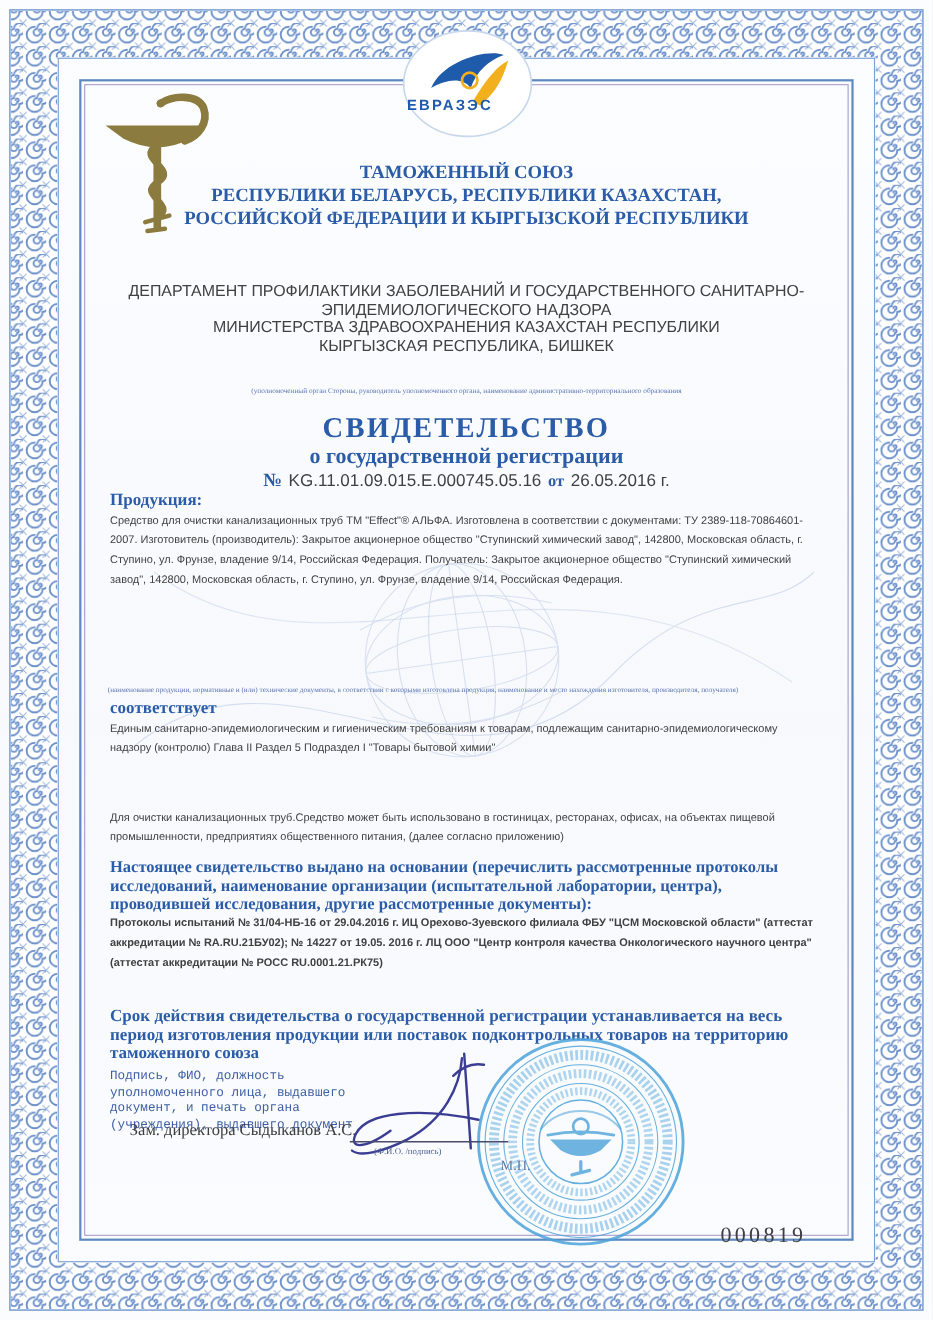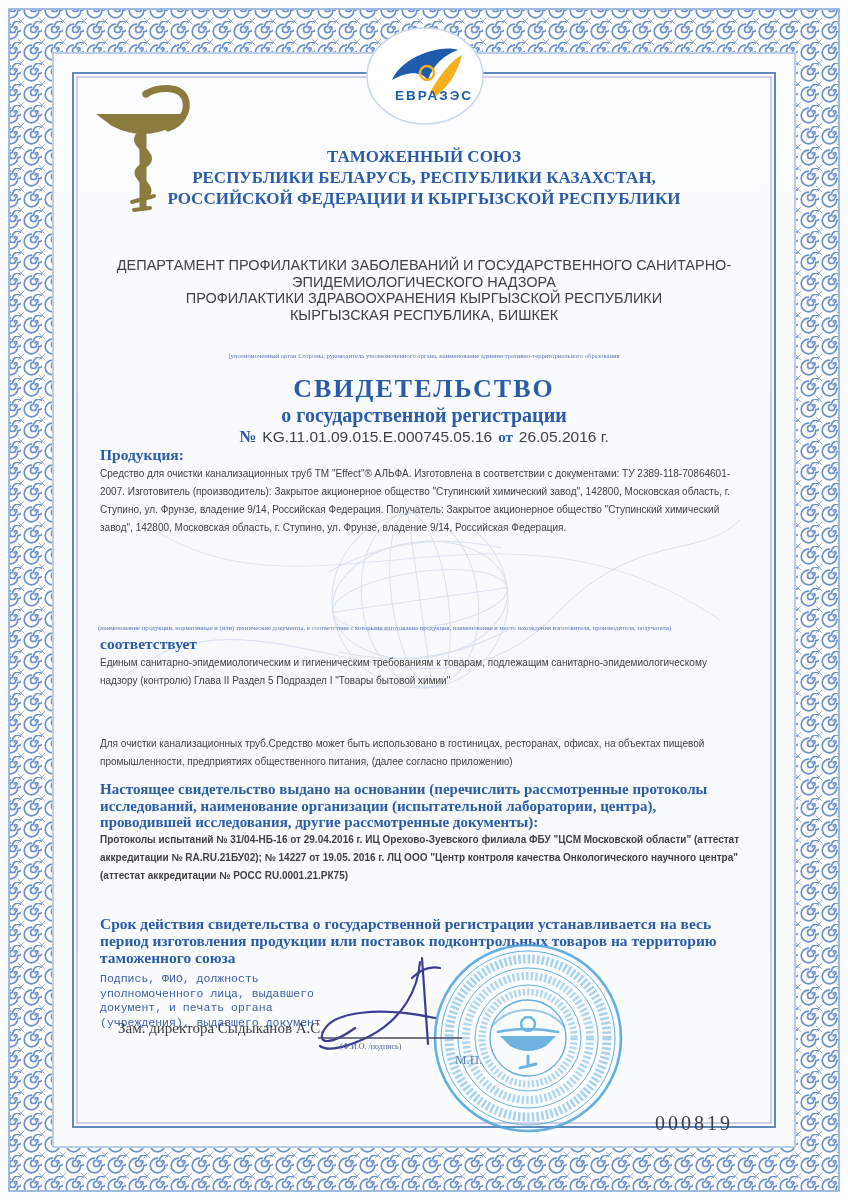--- a/index.html
+++ b/index.html
@@ -71,32 +71,32 @@
       <path d="M44,118 L66,112 M46,126 L62,124" stroke-width="4"></path>
     </g>
   </svg>
 
   <svg id="logosvg" style="left:364px;top:26px" width="122" height="100" viewBox="0 0 122 100">
     <ellipse cx="61" cy="50" rx="58" ry="48" fill="#ffffff" stroke="#c8d8ec" stroke-width="1.5"></ellipse>
     <path d="M28,54 C38,30 78,18 94,24 C80,29 69,39 64,54 C56,44 42,46 28,54 Z" fill="#1f5bab"></path>
     <path d="M66,66 C78,46 88,34 98,29 C93,46 87,58 72,70 Z" fill="#f2b01e"></path>
     <circle cx="63" cy="47" r="7" fill="none" stroke="#f2b01e" stroke-width="2.5"></circle>
   </svg>
-  <div class="abs logo-label" style="left:373px;top:88px;width:122px;text-align:center;">ЕВРАЗЭС</div>
+  <div class="abs logo-label" style="left:348px;top:88px;width:122px;text-align:center;">ЕВРАЗЭС</div>
 
   <div class="abs center blueHead" style="top:146px;font-size:17px;line-height:21px;">
     <div>ТАМОЖЕННЫЙ СОЮЗ</div>
     <div>РЕСПУБЛИКИ БЕЛАРУСЬ, РЕСПУБЛИКИ КАЗАХСТАН,</div>
     <div>РОССИЙСКОЙ ФЕДЕРАЦИИ И КЫРГЫЗСКОЙ РЕСПУБЛИКИ</div>
   </div>
 
   <div class="abs center" style="top:257px;font-size:14.5px;line-height:16.5px;color:#414141;">
     <div>ДЕПАРТАМЕНТ ПРОФИЛАКТИКИ ЗАБОЛЕВАНИЙ И ГОСУДАРСТВЕННОГО САНИТАРНО-</div>
     <div>ЭПИДЕМИОЛОГИЧЕСКОГО НАДЗОРА</div>
-    <div>ПРОФИЛАКТИКИ ЗДРАВООХРАНЕНИЯ КЫРГЫЗСКОЙ РЕСПУБЛИКИ</div>
+    <div>МИНИСТЕРСТВА ЗДРАВООХРАНЕНИЯ КАЗАХСТАН РЕСПУБЛИКИ</div>
     <div>КЫРГЫЗСКАЯ РЕСПУБЛИКА, БИШКЕК</div>
   </div>
 
   <div class="abs center tiny" style="top:352px;">(уполномоченный орган Стороны, руководитель уполномоченного органа, наименование административно-территориального образования</div>
 
   <div class="abs center blueHead" style="top:374px;font-size:26px;letter-spacing:2px;">СВИДЕТЕЛЬСТВО</div>
   <div class="abs center blueHead" style="top:404px;font-size:20px;">о государственной регистрации</div>
 
   <div class="abs" style="top:427px;left:0;width:848px;display:flex;justify-content:center;align-items:baseline;gap:6px;">
     <span class="serifB" style="font-size:17px;">№</span>

